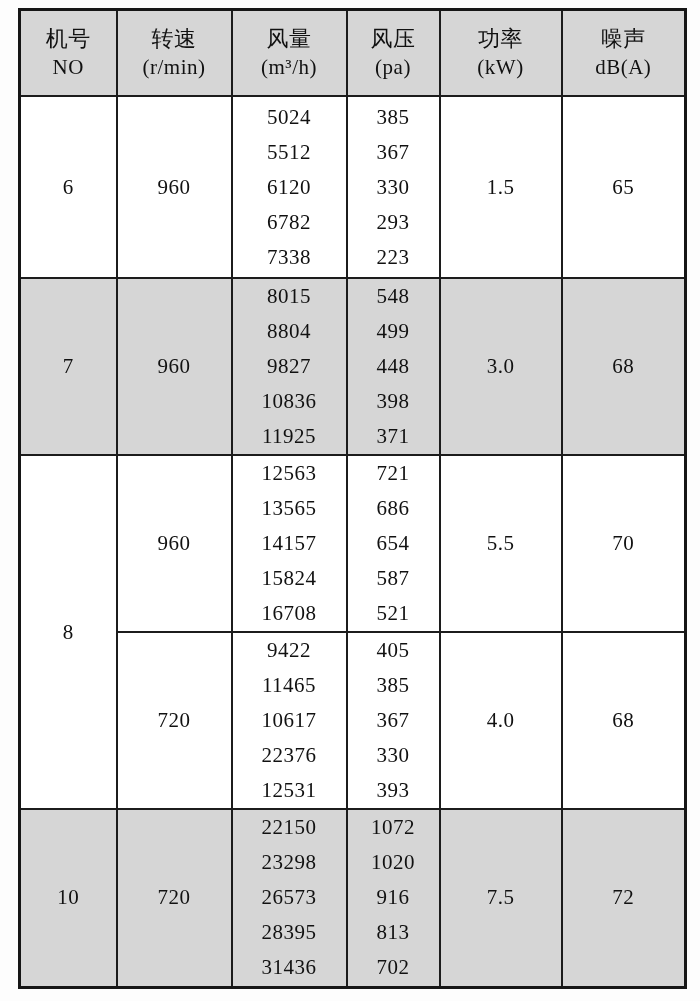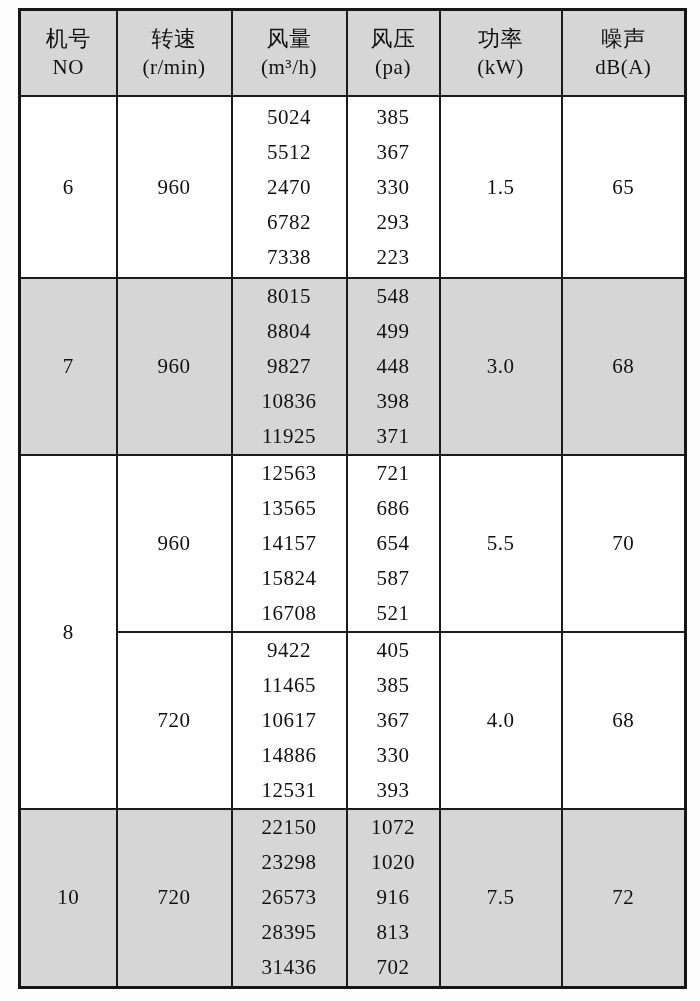--- a/index.html
+++ b/index.html
@@ -103,21 +103,21 @@
     </thead>
     <tbody>
 
       <tr class="row-white h-s6">
         <td>6</td>
         <td>960</td>
         <td>
           <div class="stack">
             <div class="val">5024</div>
             <div class="val">5512</div>
-            <div class="val">2470</div>
+            <div class="val">6120</div>
             <div class="val">6782</div>
             <div class="val">7338</div>
           </div>
         </td>
         <td>
           <div class="stack">
             <div class="val">385</div>
             <div class="val">367</div>
             <div class="val">330</div>
             <div class="val">293</div>
@@ -178,21 +178,21 @@
         <td>70</td>
       </tr>
 
       <tr class="row-white h-s8b">
         <td>720</td>
         <td>
           <div class="stack">
             <div class="val">9422</div>
             <div class="val">11465</div>
             <div class="val">10617</div>
-            <div class="val">14886</div>
+            <div class="val">22376</div>
             <div class="val">12531</div>
           </div>
         </td>
         <td>
           <div class="stack">
             <div class="val">405</div>
             <div class="val">385</div>
             <div class="val">367</div>
             <div class="val">330</div>
             <div class="val">393</div>

